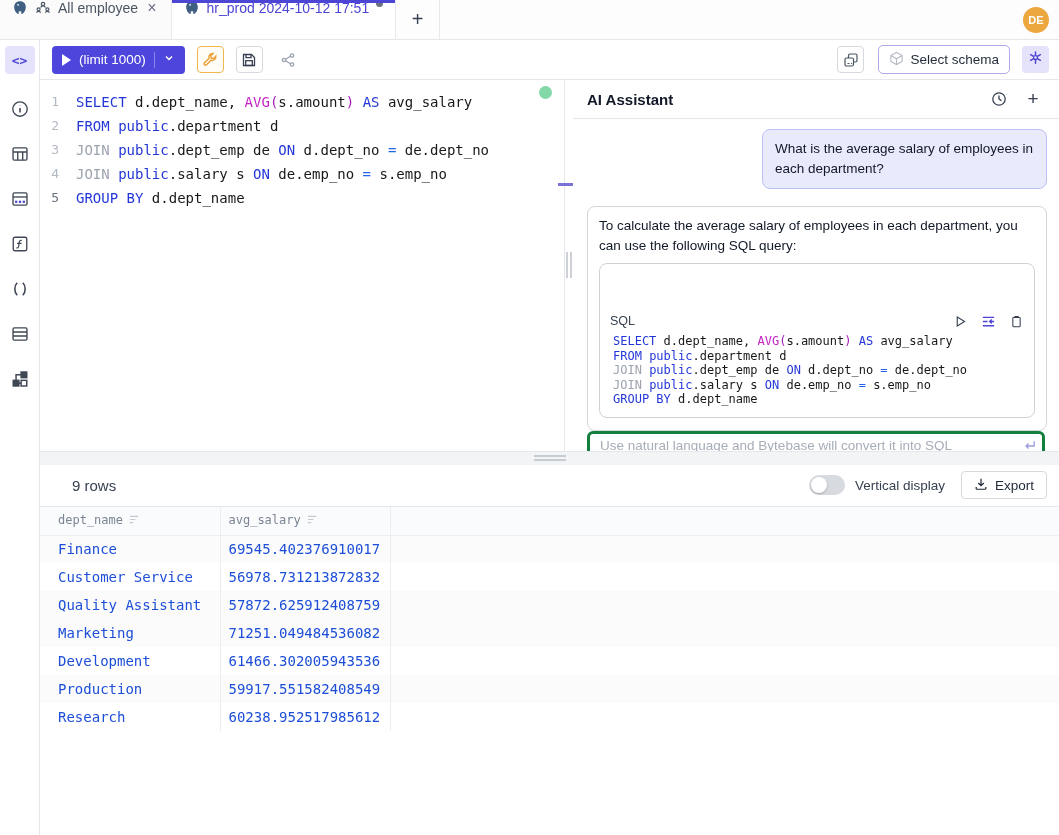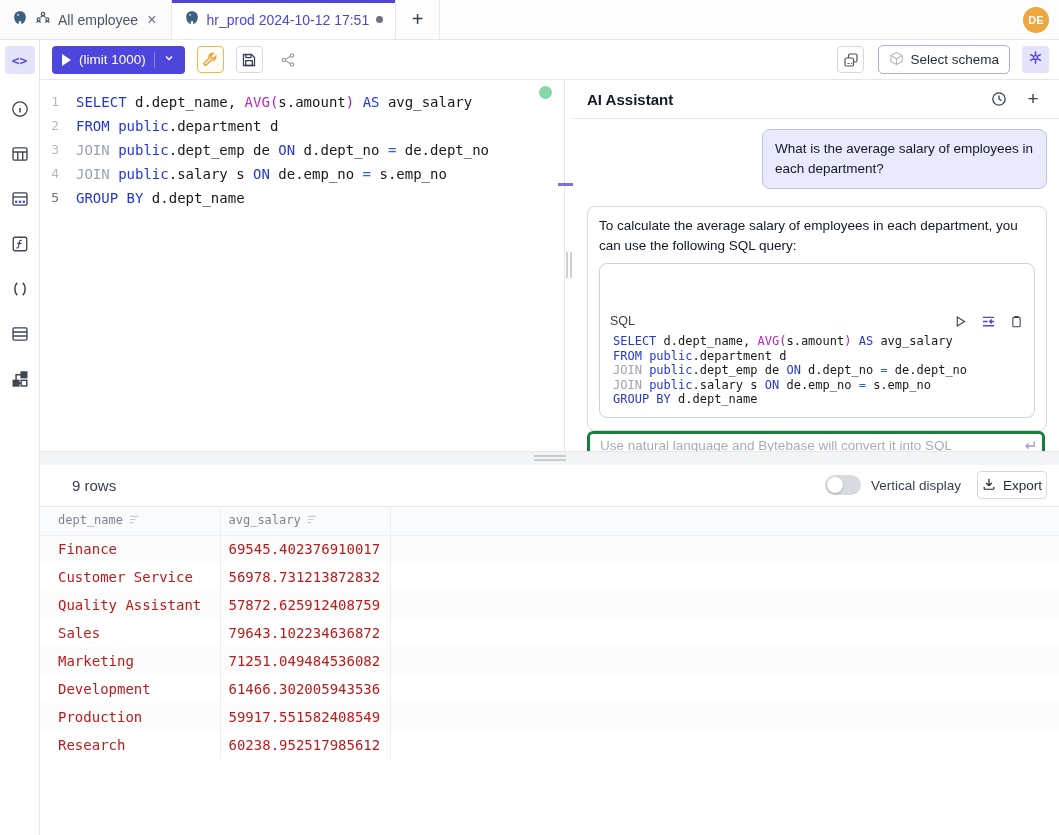--- a/index.html
+++ b/index.html
@@ -2,21 +2,21 @@
 <html><head>
 <meta charset="utf-8">
 <style>
   * { margin:0; padding:0; box-sizing:border-box; }
   html,body { width:1059px; height:835px; background:#fff; overflow:hidden;
     font-family:"Liberation Sans", sans-serif; color:#1f2937; }
 
   
   .tabbar { height:40px; display:flex; align-items:stretch; background:#fdfdfd;
     border-bottom:1px solid #e5e7eb; }
-  .tab { display:flex; align-items:center; gap:7px; padding:0 12px; border-right:1px solid #e8e9ec;
+  .tab { display:flex; gap:7px; padding:0 12px; border-right:1px solid #e8e9ec;
     font-size:14px; color:#4b5563; cursor:default; background:#fbfbfc; position:relative; }
   .tab.active { background:#fff; color:#4d45d3; }
   .tab.active::before { content:""; position:absolute; top:0; left:0; right:0; height:3px; background:#4d45d3; }
   .tab .close { color:#6b7280; font-size:16px; line-height:1; padding:0 2px; }
   .dirty-dot { width:7px; height:7px; border-radius:50%; background:#6b7280; display:inline-block; }
   .newtab { width:44px; display:flex; align-items:center; justify-content:center; font-size:20px;
     color:#374151; border-right:1px solid #e8e9ec; }
   .tab-spacer { flex:1; }
   .avatar { width:26px; height:26px; border-radius:50%; background:#eca73e; color:#fff; font-size:11px;
     font-weight:bold; display:flex; align-items:center; justify-content:center; align-self:center; margin-right:10px; }
@@ -104,28 +104,28 @@
   .search-box input { border:none; outline:none; width:100%; font-size:13px; color:#1f2937;
     font-family:"Liberation Sans", sans-serif; }
   .search-box input::placeholder { color:#aab1bb; }
   .row-count { margin-left:16px; font-size:15px; color:#374151; }
   .res-right { margin-left:auto; display:flex; align-items:center; gap:10px; }
   .toggle { width:36px; height:20px; border-radius:10px; background:#d7dade; position:relative; }
   .toggle .knob { position:absolute; left:2px; top:2px; width:16px; height:16px; border-radius:50%; background:#fff;
     box-shadow:0 1px 2px rgba(0,0,0,.25); }
   .toggle-label { font-size:13.5px; color:#374151; }
   .export-btn { height:28px; border:1px solid #d5d8dd; border-radius:4px; background:#fff; display:flex;
-    align-items:center; gap:7px; padding:0 4px; font-size:13.5px; color:#1f2937; margin-left:6px; }
+    align-items:center; gap:7px; padding:0 12px; font-size:13.5px; color:#1f2937; margin-left:6px; }
 
   table.grid { border-collapse:collapse; table-layout:fixed; width:100%; }
   table.grid th { height:29px; background:#fafbfc; border-top:1px solid #e5e7eb; border-bottom:1px solid #eceef1;
     font-weight:normal; text-align:left; font-size:12px; color:#7b8494; padding:0 0 0 18px;
     font-family:"DejaVu Sans Mono", monospace; }
   table.grid th .sort { display:inline-block; margin-left:6px; vertical-align:-1px; color:#c4c9d1; }
-  table.grid td { height:28px; font-size:14px; color:#b91c1c; padding:0 0 0 18px;
+  table.grid td { height:28px; font-size:14px; color:#1d4ed8; padding:0 0 0 18px;
     font-family:"DejaVu Sans Mono", monospace; white-space:nowrap; overflow:hidden; }
   table.grid col.c1 { width:180px; } table.grid col.c2 { width:170px; }
   table.grid .vline { border-right:1px solid #ebedf0; }
   table.grid td.c2pad, table.grid th.c2pad { padding-left:8px; }
   table.grid tr.stripe td { background:#fbfbfc; }
 </style>
 </head>
 <body>
 
 <div class="tabbar">
@@ -408,25 +408,20 @@
             <tr>
               <td class="vline">Customer Service</td>
               <td class="vline c2pad">56978.731213872832</td>
               <td></td>
             </tr>
             <tr class="stripe">
               <td class="vline">Quality Assistant</td>
               <td class="vline c2pad">57872.625912408759</td>
               <td></td>
             </tr>
-            <tr>
-              <td class="vline">Sales</td>
-              <td class="vline c2pad">79643.102234636872</td>
-              <td></td>
-            </tr>
             <tr class="stripe">
               <td class="vline">Marketing</td>
               <td class="vline c2pad">71251.049484536082</td>
               <td></td>
             </tr>
             <tr>
               <td class="vline">Development</td>
               <td class="vline c2pad">61466.302005943536</td>
               <td></td>
             </tr>

